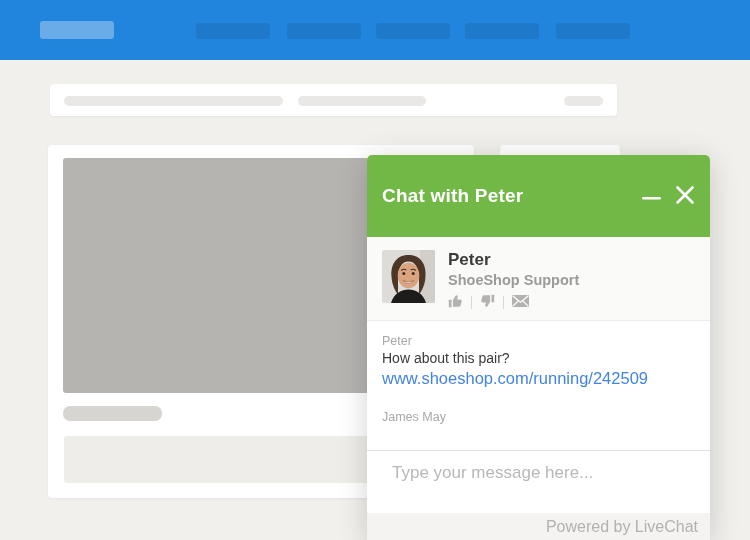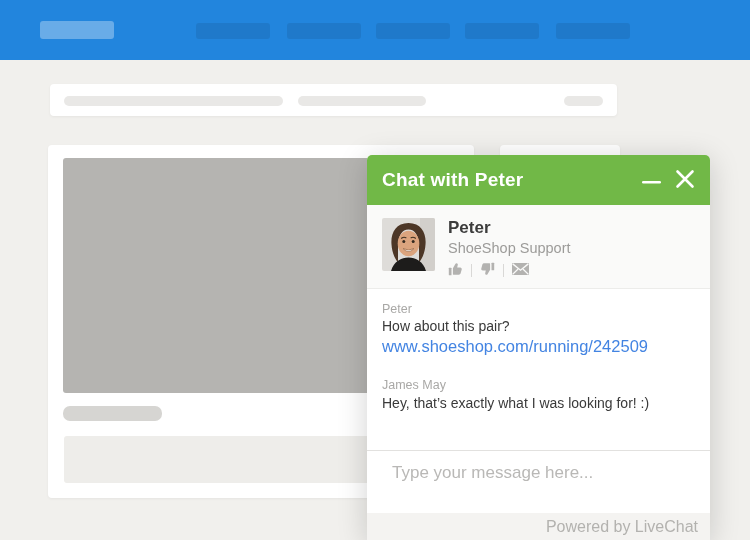--- a/index.html
+++ b/index.html
@@ -22,30 +22,30 @@
   .main-card{left:48px;top:145px;width:426px;height:353px;}
   .img-block{position:absolute;left:15px;top:13px;width:396px;height:235px;border-radius:3px;background:#b5b4b1;}
   .caption-pill{position:absolute;left:15px;top:261px;width:99px;height:15px;border-radius:7px;background:#d6d5d2;}
   .text-block{position:absolute;left:16px;top:291px;width:394px;height:47px;border-radius:3px;background:#eeedea;}
   .side-card{left:500px;top:145px;width:120px;height:80px;}
 
   
   .chat{position:absolute;left:367px;top:155px;width:343px;height:385px;border-radius:5px 5px 0 0;
         box-shadow:0 5px 30px rgba(0,0,0,.18);display:flex;flex-direction:column;background:#fff;z-index:10;}
   .chat-header{height:50px;min-height:50px;background:var(--chat-green,#71b847);border-radius:5px 5px 0 0;
-        display:flex;align-items:center;padding:0 15px;}
+        display:flex;align-items:center;padding:16px 15px;}
   .chat-title{flex:1;color:#fff;font-size:19px;font-weight:600;letter-spacing:.2px;}
   .hdr-btn{background:none;border:none;padding:0;margin-left:14px;cursor:pointer;display:flex;align-items:center;height:28px;}
 
   .agent-bar{height:84px;min-height:84px;background:#fafaf9;border-bottom:1px solid #ececea;
         display:flex;align-items:flex-start;padding:13px 15px 0;box-sizing:border-box;}
   .avatar{width:53px;height:53px;border-radius:2px;overflow:hidden;flex:none;}
   .agent-info{margin-left:13px;padding-top:1px;}
   .agent-name{font-size:17px;font-weight:700;color:#3c3c3c;line-height:1.1;}
-  .agent-sub{font-size:14.5px;color:#9c9b99;line-height:1.25;margin-top:1px;}
+  .agent-sub{font-size:14.5px;color:#9c9b99;line-height:1.25;margin-top:1px;font-weight:bold;}
   .rate-row{display:flex;align-items:center;margin-top:5px;}
   .rate-btn{background:none;border:none;padding:0;cursor:pointer;display:flex;align-items:center;color:#b3b2b0;}
   .rate-div{width:1px;height:13px;background:#d9d8d6;margin:0 8px;}
 
   .messages{flex:1;padding:12px 15px 0;overflow:hidden;}
   .msg-author{font-size:12.5px;color:#a9a8a6;margin-top:20px;line-height:1.3;}
   .msg-author:first-child{margin-top:0;}
   .msg-text{font-size:14px;color:#3a3a3a;line-height:1.32;}
   .msg-link{font-size:16.5px;color:var(--link-blue,#4384e2);text-decoration:none;line-height:1.32;display:inline-block;}
 
@@ -153,21 +153,20 @@
           </button>
         </div>
       </div>
     </div>
 
     <div class="messages">
       <div class="msg-author">Peter</div>
       <div class="msg-text">How about this pair?</div>
       <a class="msg-link" href="#">www.shoeshop.com/running/242509</a>
       <div class="msg-author">James May</div>
-      <div class="msg-text">Hey, that’s exactly what I was looking for! :)</div>
     </div>
 
     <div class="composer">
       <textarea placeholder="Type your message here..." style=""></textarea>
     </div>
 
     <div class="chat-footer">
       <a href="#">Powered by LiveChat</a>
     </div>
 

